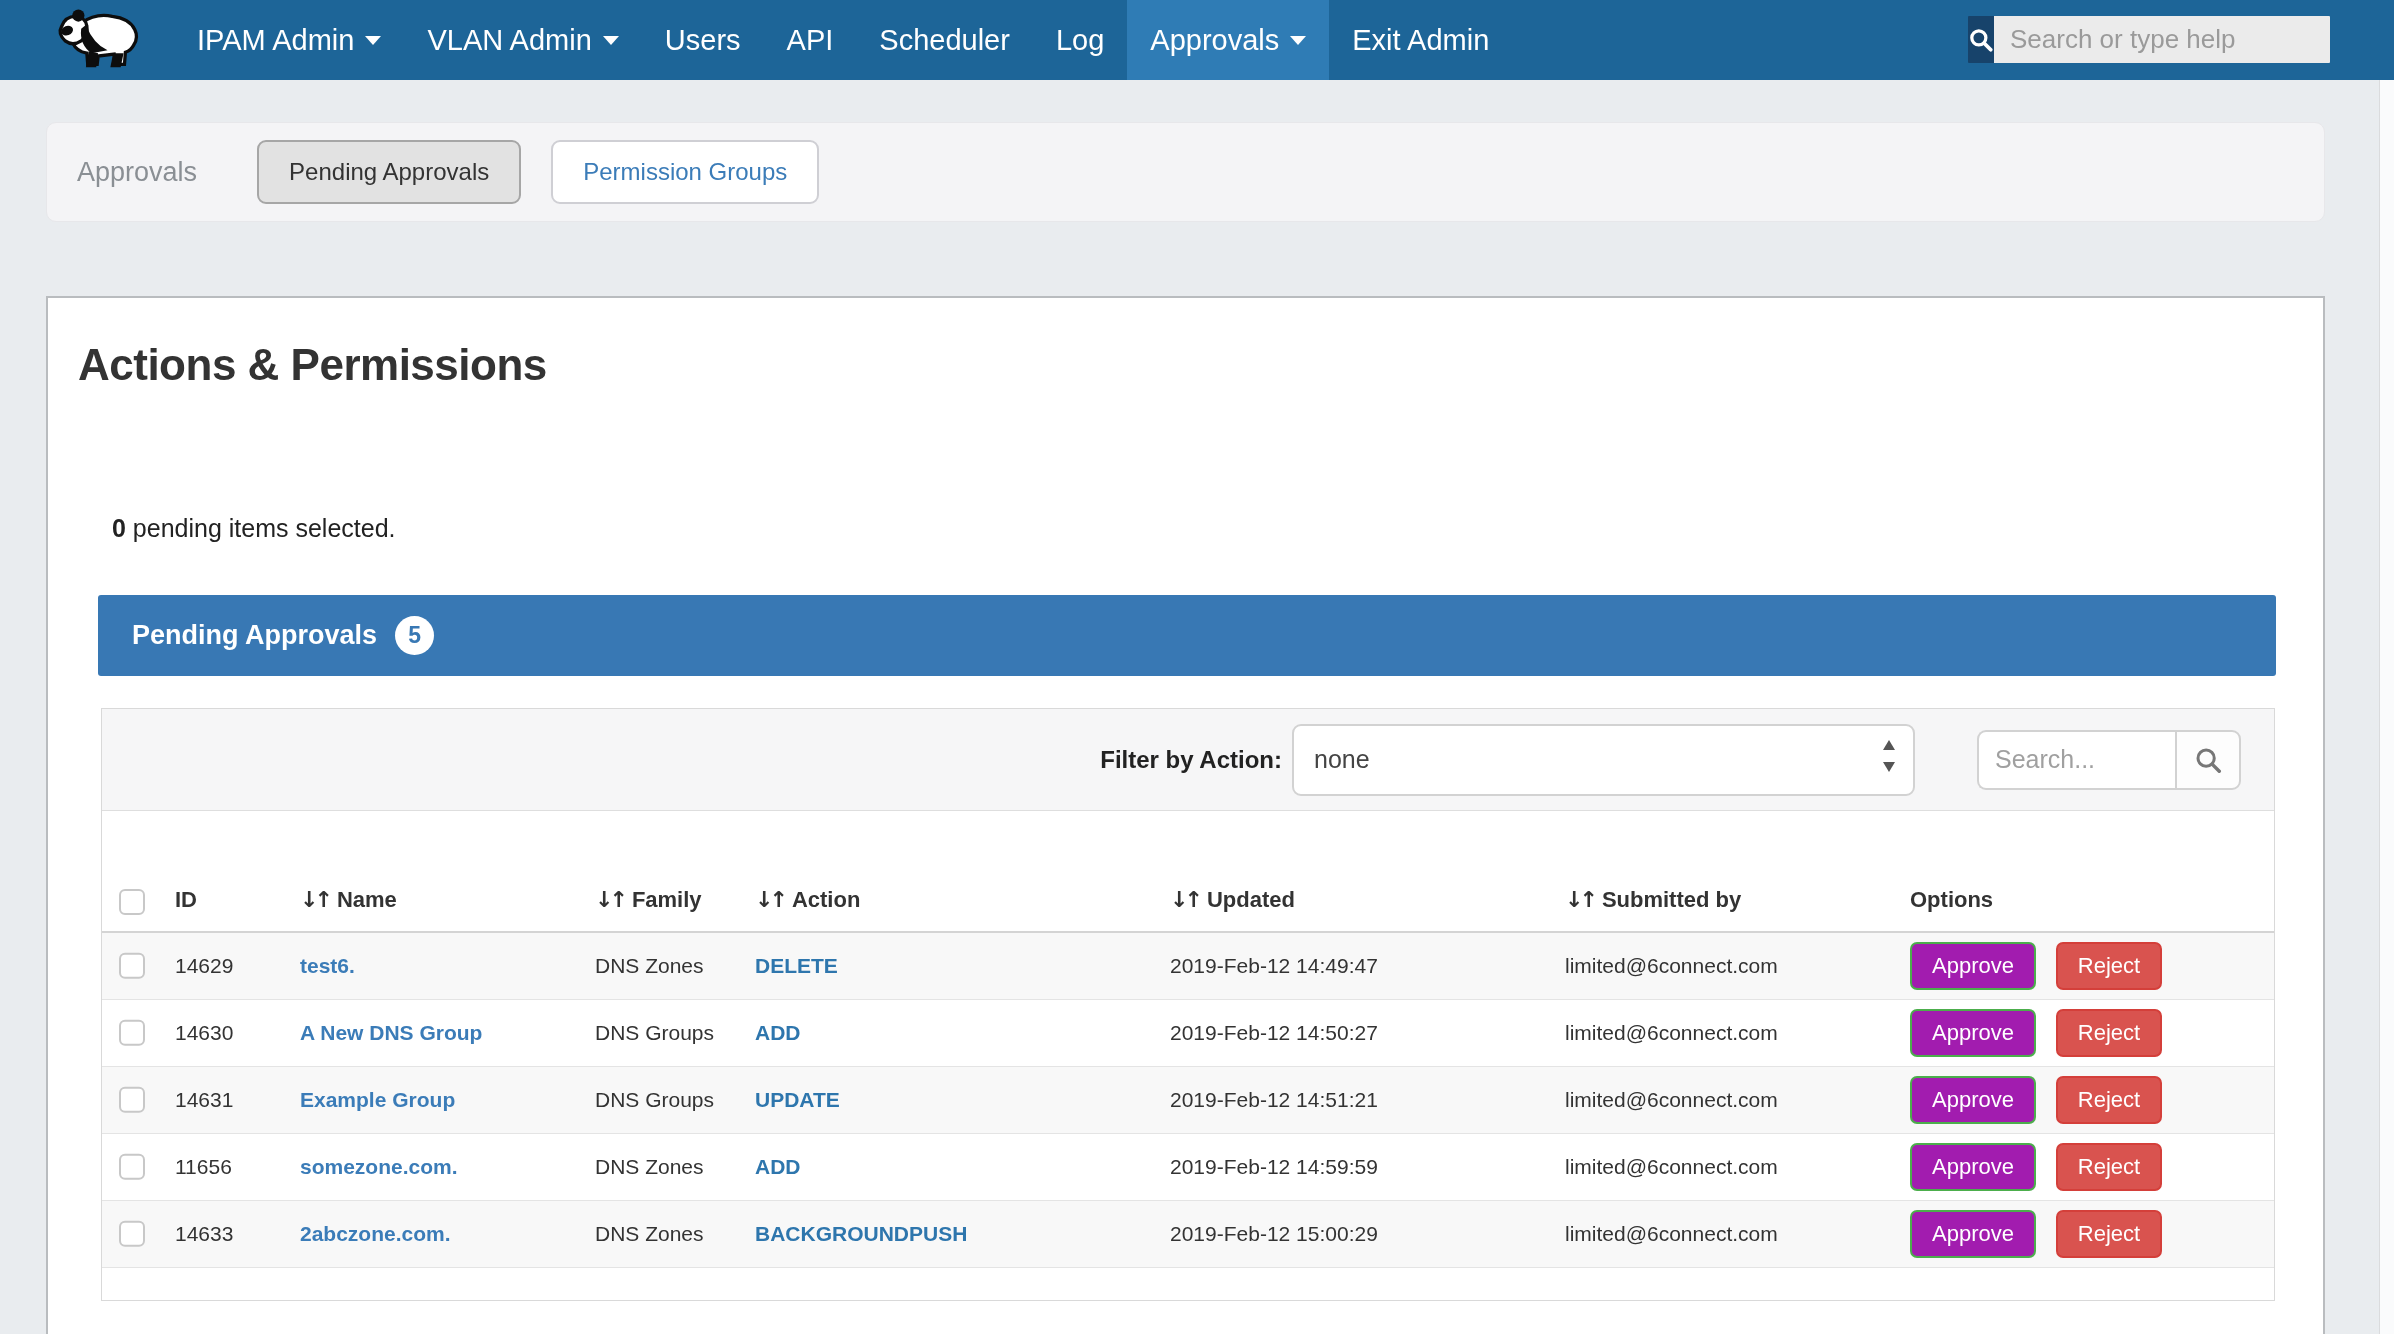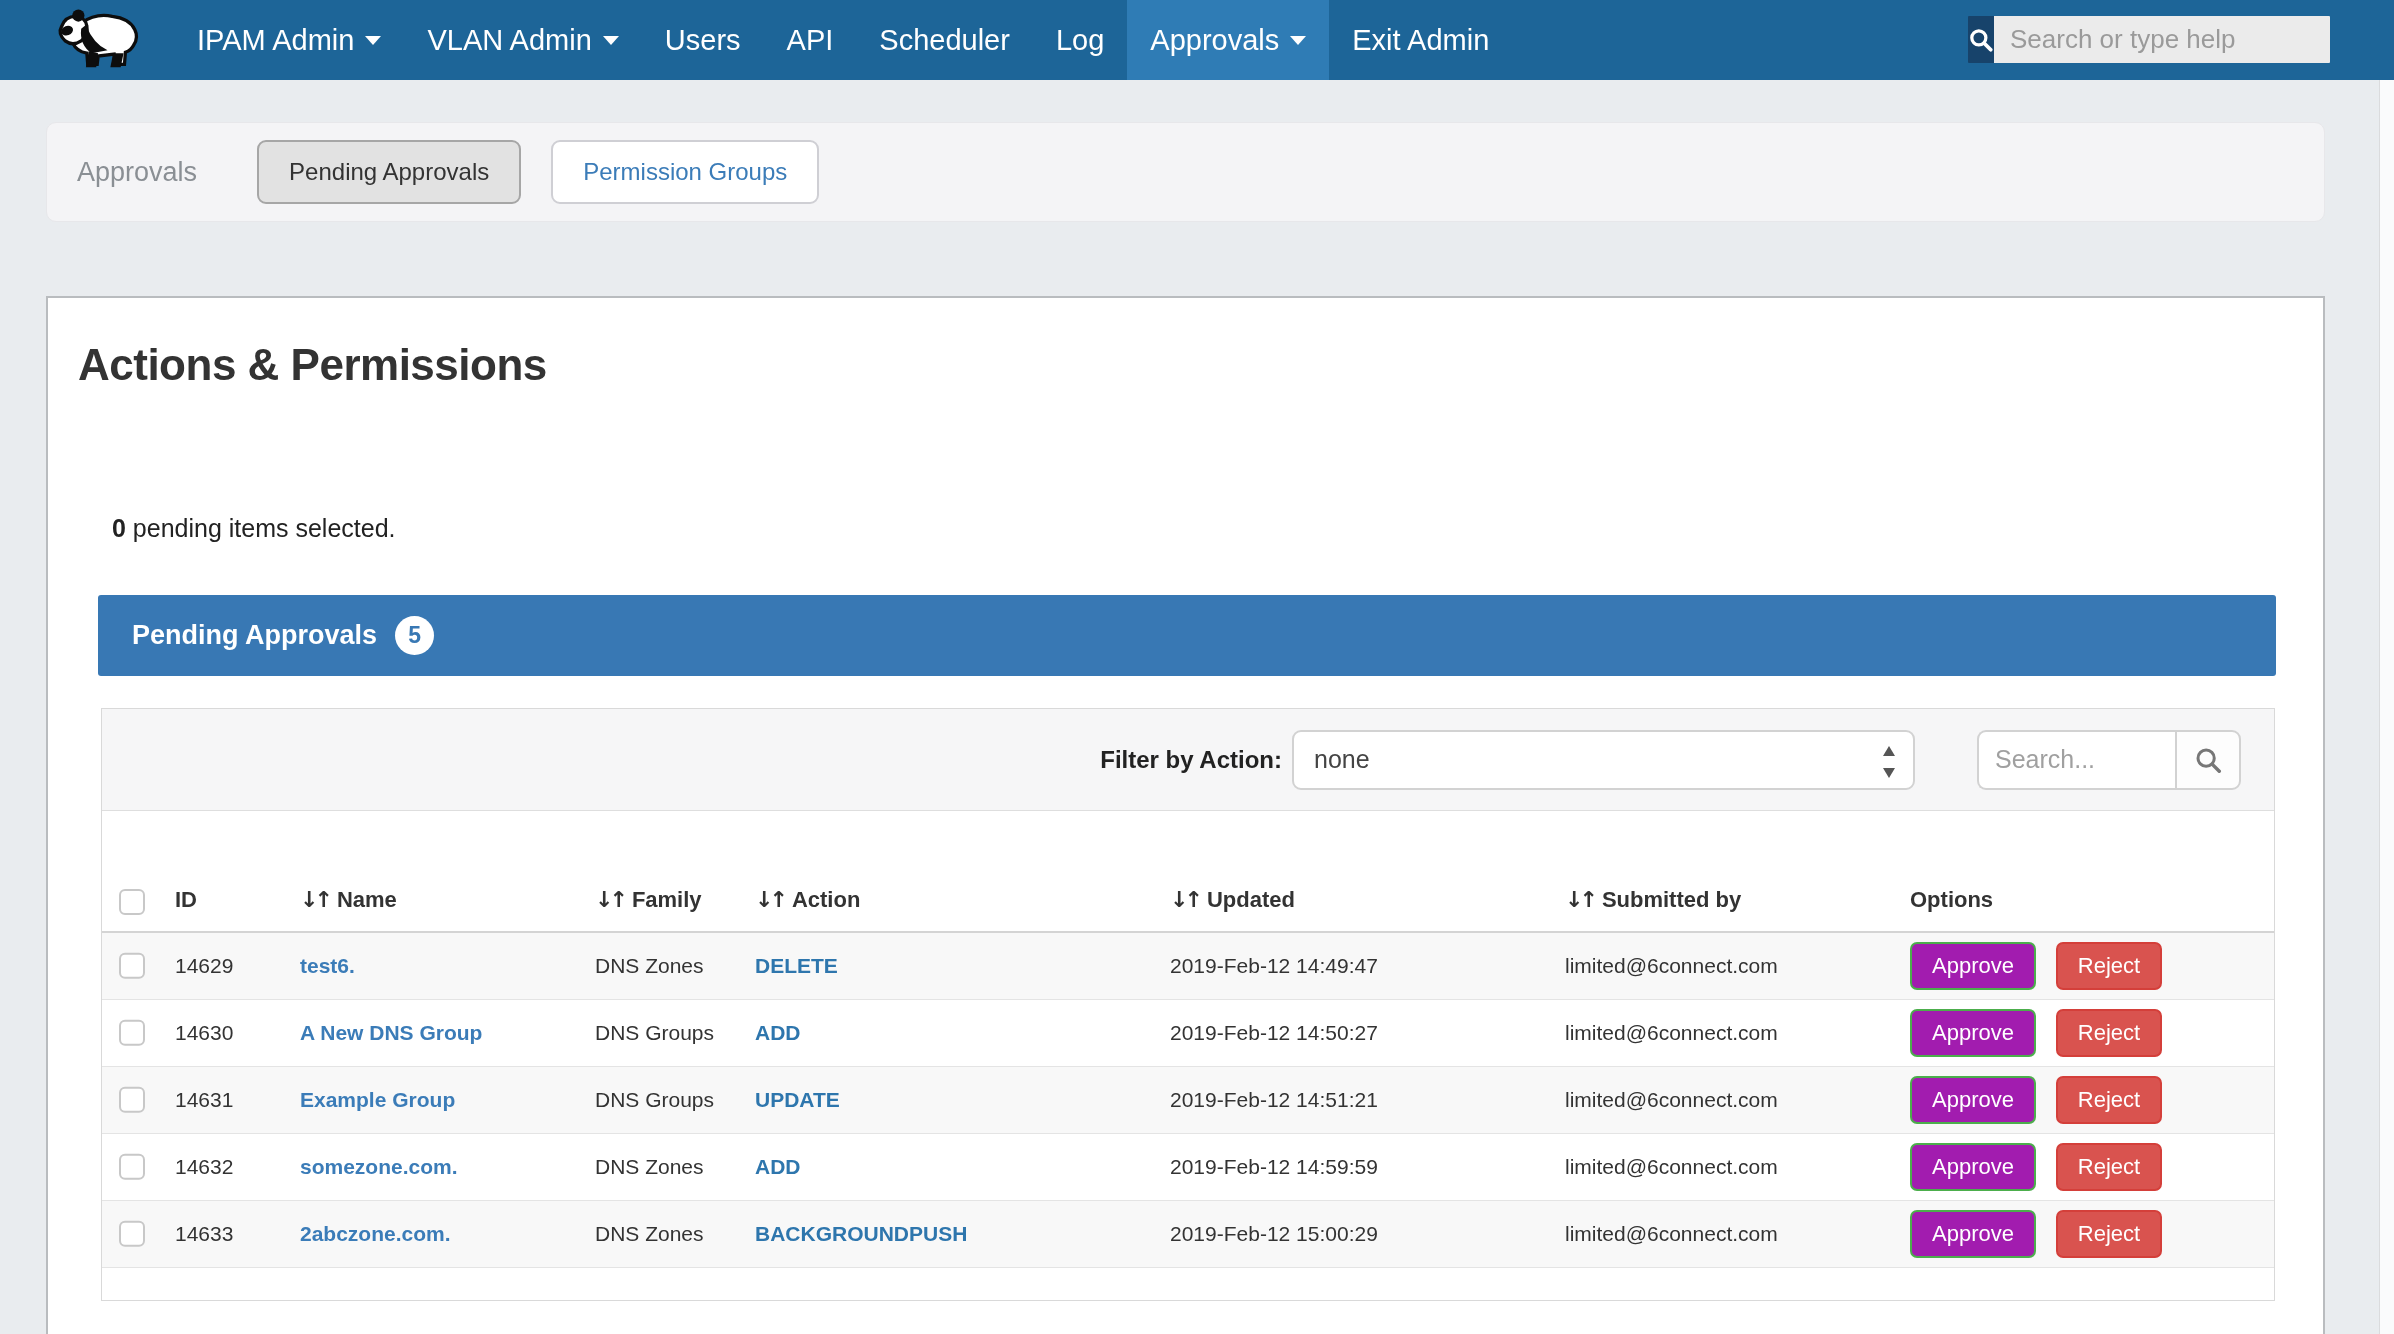--- a/index.html
+++ b/index.html
@@ -46,21 +46,21 @@
   .panel-head-title { color:#fff; font-size:27px; font-weight:bold; }
   .badge { width:39px; height:39px; margin-left:18px; background:#fff; border-radius:50%;
     color:#3878b4; font-size:23px; font-weight:bold; display:flex; align-items:center; justify-content:center; }
 
   
   .table-box { width:2174px; margin:32px 0 0 53px; background:#fff; border:1px solid #d9d9d9;
     padding-bottom:32px; }
   .filter-bar { height:102px; background:#f6f6f7; border-bottom:1px solid #dedede;
     display:flex; align-items:center; justify-content:flex-end; padding-right:33px; }
   .filter-label { font-size:24px; font-weight:bold; color:#222; margin-right:10px; }
-  .select-box { position:relative; width:623px; height:60px; background:#fff;
+  .select-box { position:relative; width:623px; height:72px; background:#fff;
     border:2px solid #d2d2d2; border-radius:9px; display:flex; align-items:center;
     padding-left:20px; font-size:25px; color:#444; cursor:pointer; }
   .select-box svg { position:absolute; right:16px; top:12px; }
   .search-group { display:flex; margin-left:62px; }
   .table-search-input { width:198px; height:60px; border:2px solid #d2d2d2; border-right:none;
     border-radius:9px 0 0 9px; outline:none; font-size:25px; padding:0 16px; color:#444;
     font-family:"Liberation Sans","DejaVu Sans",sans-serif; }
   .table-search-input::placeholder { color:#a0a0a0; }
   .table-search-btn { width:66px; height:60px; background:#fdfdfd; border:2px solid #d2d2d2;
     border-radius:0 9px 9px 0; cursor:pointer; display:flex; align-items:center; justify-content:center; }
@@ -235,21 +235,21 @@
     <a class="cell c-action">UPDATE</a>
     <span class="cell c-updated">2019-Feb-12 14:51:21</span>
     <span class="cell c-submitted">limited@6connect.com</span>
     <span class="cell c-options">
       <button class="btn-approve">Approve</button>
       <button class="btn-reject">Reject</button>
     </span>
   </div>
         <div class="trow">
     <span class="cell c-check"><span class="checkbox"></span></span>
-    <span class="cell c-id">14632</span>
+    <span class="cell c-id">11656</span>
     <a class="cell c-name">somezone.com.</a>
     <span class="cell c-family">DNS Zones</span>
     <a class="cell c-action">ADD</a>
     <span class="cell c-updated">2019-Feb-12 14:59:59</span>
     <span class="cell c-submitted">limited@6connect.com</span>
     <span class="cell c-options">
       <button class="btn-approve">Approve</button>
       <button class="btn-reject">Reject</button>
     </span>
   </div>

